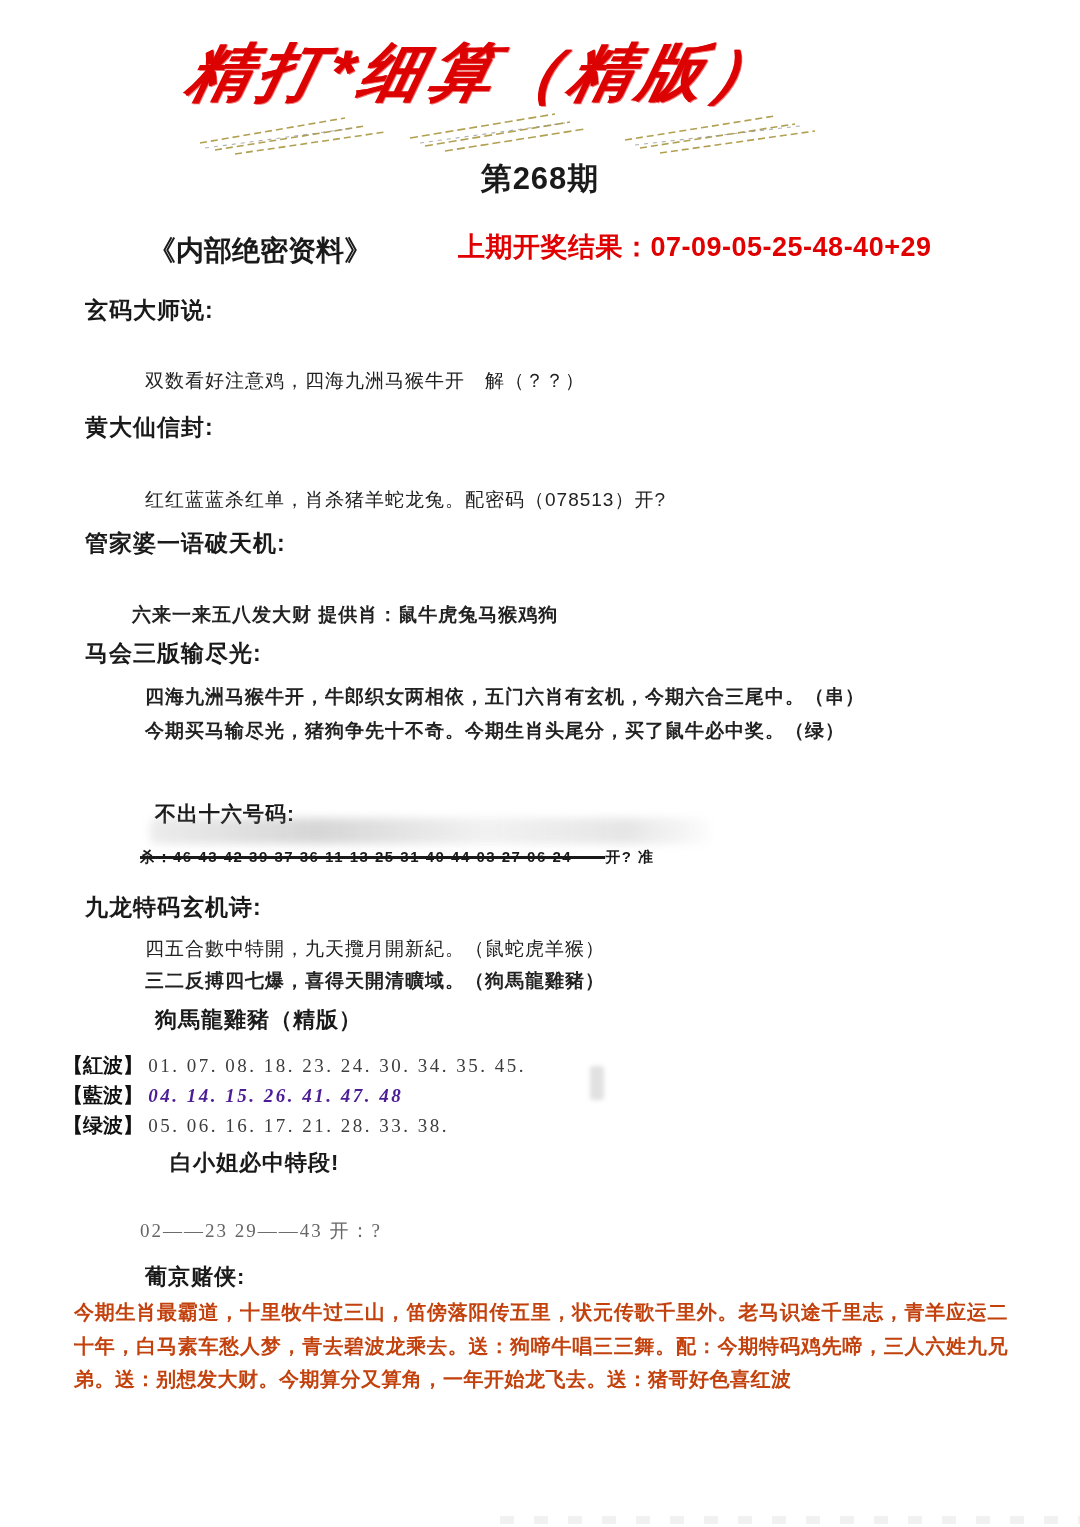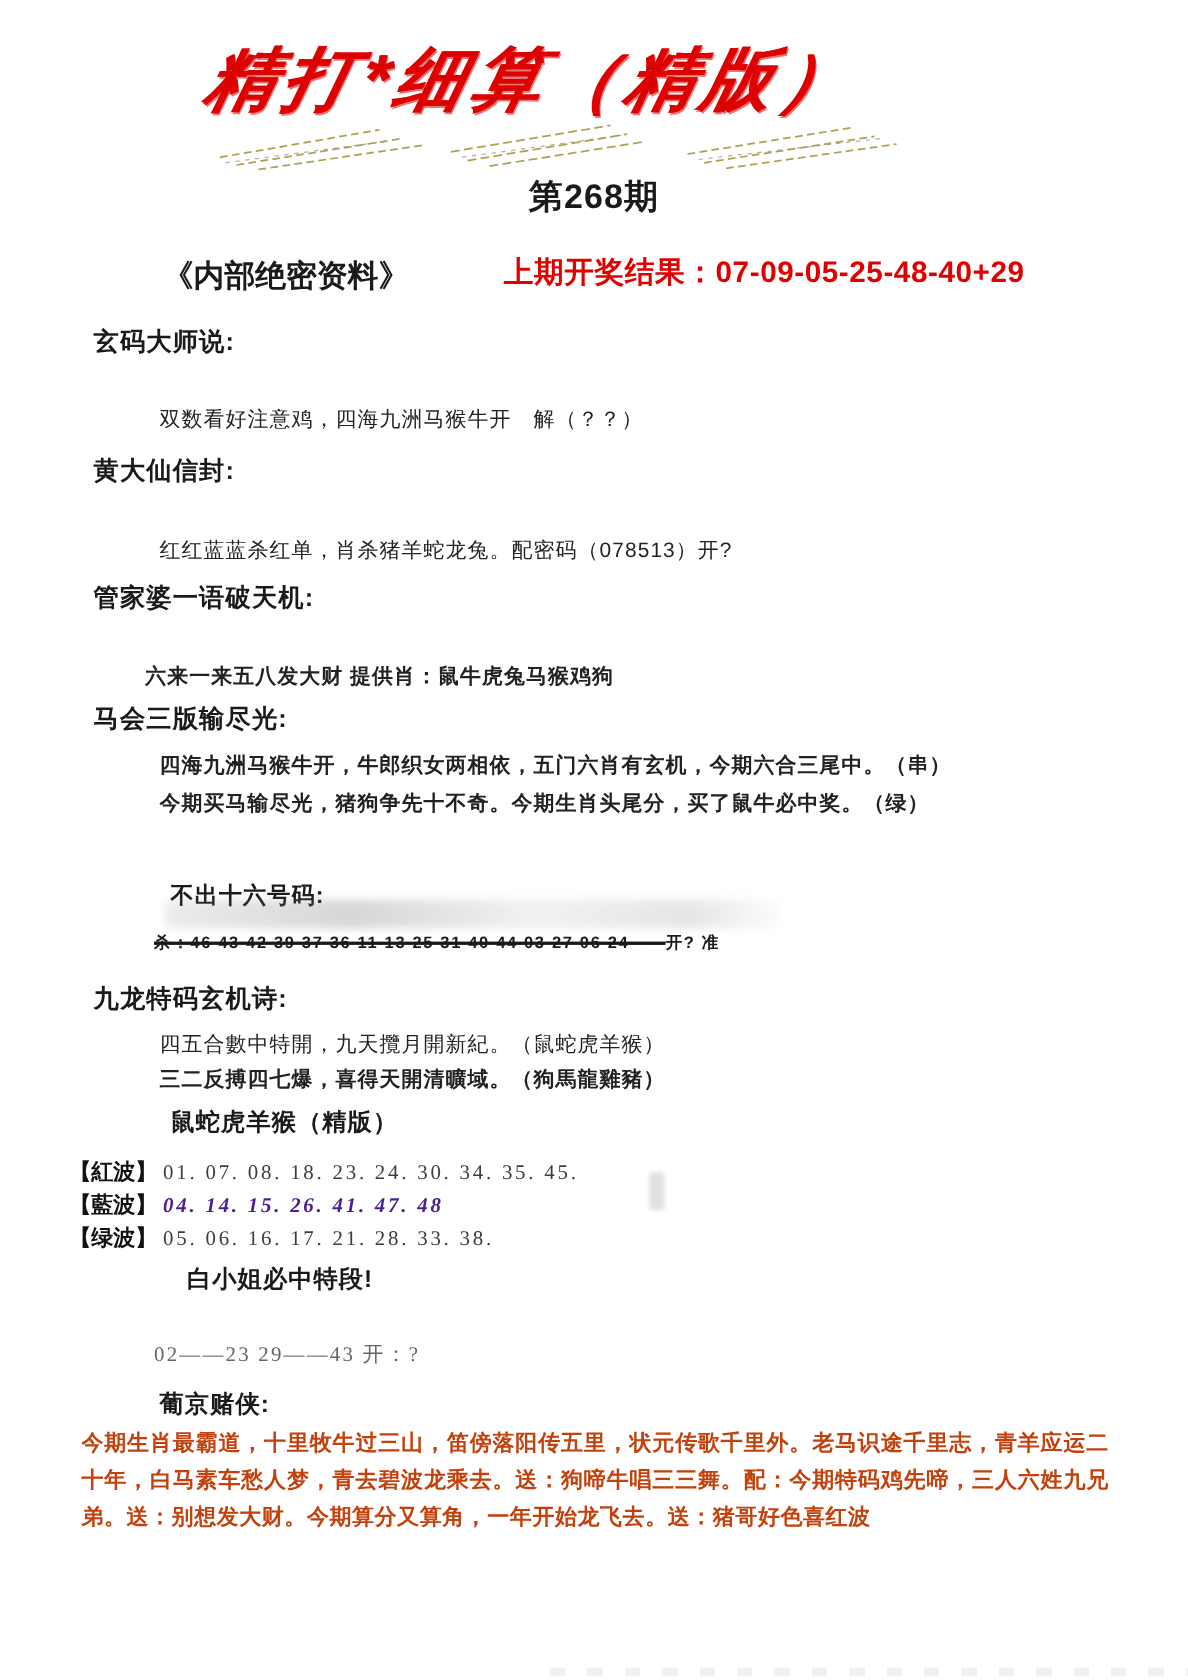--- a/index.html
+++ b/index.html
@@ -86,21 +86,21 @@
 <div class="abs h" style="top:785px;left:155px;font-size:21px;margin-top:15px;">不出十六号码:</div>
 <div class="abs ghost"></div>
 <div class="abs kill" style="top:848px;left:140px;">
   <span class="struck">杀：46 43 42 39 37 36 11 13 25 31 40 44 03 27 06 24——</span><span>开? 准</span>
 </div>
 
 <div class="abs h" style="top:892px;left:85px;">九龙特码玄机诗:</div>
 <div class="abs ln" style="top:936px;left:145px;">四五合數中特開，九天攬月開新紀。（鼠蛇虎羊猴）</div>
 <div class="abs ln b" style="top:968px;left:145px;">三二反搏四七爆，喜得天開清曠域。（狗馬龍雞豬）</div>
 
-<div class="abs h" style="top:1005px;left:155px;font-size:22px;">鼠蛇虎羊猴（精版）</div>
+<div class="abs h" style="top:1005px;left:155px;font-size:22px;">狗馬龍雞豬（精版）</div>
 <div class="abs wave-row" style="top:1052px;left:63px;">
   <span class="lbl">【紅波】</span>
   <span class="nums">01. 07. 08. 18. 23. 24. 30. 34. 35. 45.</span>
 </div>
 <div class="abs smudge-q"></div>
 <div class="abs wave-row" style="top:1082px;left:63px;">
   <span class="lbl">【藍波】</span>
   <span class="nums" style="font-weight:bold;color:#4c1d95;font-style:italic;">04. 14. 15. 26. 41. 47. 48</span>
 </div>
 <div class="abs wave-row" style="top:1112px;left:63px;">

